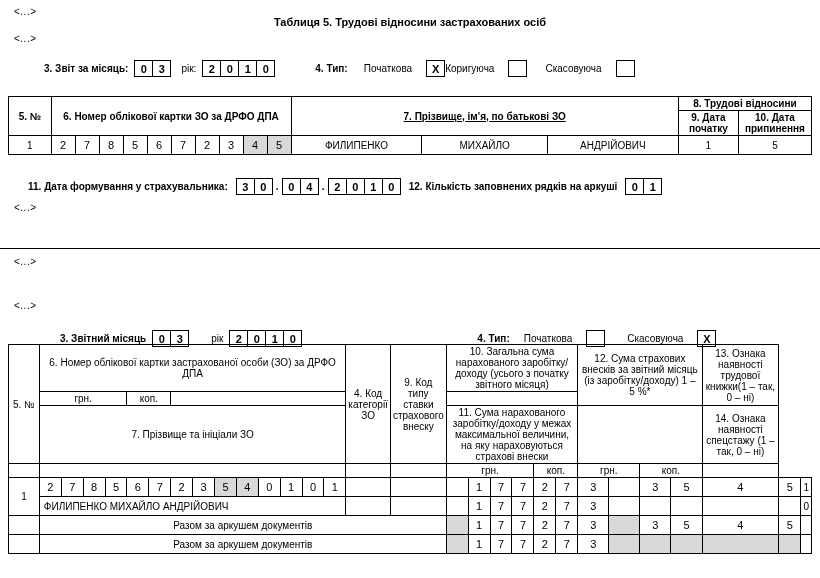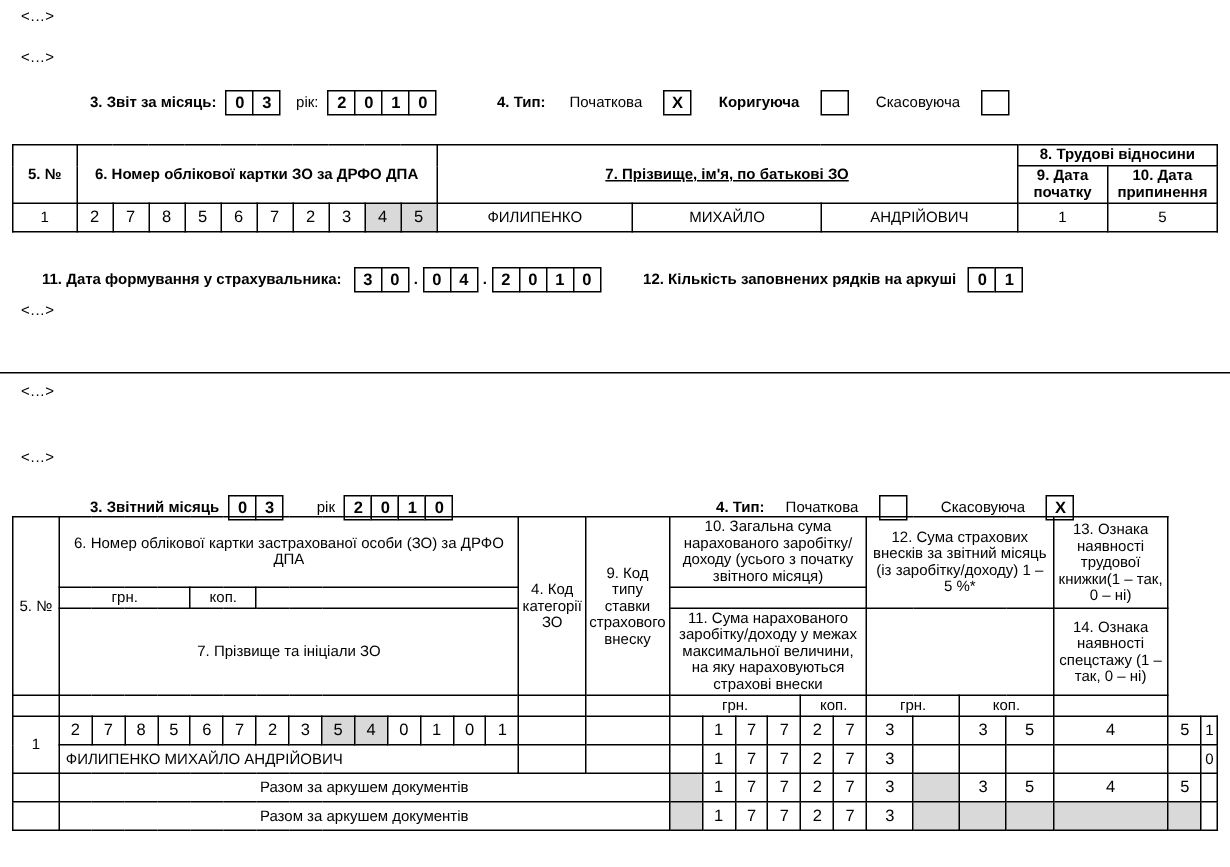--- a/index.html
+++ b/index.html
@@ -88,40 +88,41 @@
   }
   .abs { position: absolute; }
 </style>
 </head>
 <body>
 
 <div class="page">
 
   <div class="abs ellipsis" style="left:14px; top:6px;">&lt;...&gt;</div>
 
+  <div class="abs tbl-title" style="left:0; top:16px; width:820px;">Таблиця 5. Трудові відносини застрахованих осіб</div>
 
   <div class="abs ellipsis" style="left:14px; top:33px;">&lt;...&gt;</div>
 
-  <div class="abs row-line" style="left:60px; top:60px;">
+  <div class="abs row-line" style="left:44px; top:60px;">
     <span class="lbl bold">3. Звіт за місяць:</span>
     <span class="boxgroup" style="margin-left:6px;">
       <span class="box big">0</span>
       <span class="box big">3</span>
     </span>
     <span class="lbl" style="margin-left:10px;">рік:</span>
     <span class="boxgroup" style="margin-left:6px;">
       <span class="box big">2</span>
       <span class="box big">0</span>
       <span class="box big">1</span>
       <span class="box big">0</span>
     </span>
     <span class="lbl bold" style="margin-left:40px;">4. Тип:</span>
     <span class="lbl" style="margin-left:16px;">Початкова</span>
     <span class="box big" style="margin-left:14px;">X</span>
-    <span class="lbl" style="margin-left:18px;font-weight:bold;">Коригуюча</span>
+    <span class="lbl" style="">Коригуюча</span>
     <span class="box big" style="margin-left:14px;"></span>
     <span class="lbl" style="margin-left:18px;">Скасовуюча</span>
     <span class="box big" style="margin-left:14px;"></span>
   </div>
 
   <table class="grid abs" style="left:8px; top:96px; width:804px;">
     <tbody>
         <tr>
       <th rowspan="2" style="width:34px;">5. №</th>
       <th rowspan="2" colspan="10" style="width:215px;">6. Номер облікової картки ЗО за ДРФО ДПА</th>
@@ -164,21 +165,21 @@
       <span class="box big">0</span>
       <span class="box big">4</span>
     </span>
     <span class="dot">.</span>
     <span class="boxgroup">
       <span class="box big">2</span>
       <span class="box big">0</span>
       <span class="box big">1</span>
       <span class="box big">0</span>
     </span>
-    <span class="lbl bold" style="margin-left:28px;">12. Кількість заповнених рядків на аркуші</span>
+    <span class="lbl bold" style="margin-left:8px;">12. Кількість заповнених рядків на аркуші</span>
     <span class="boxgroup" style="margin-left:8px;">
       <span class="box big">0</span>
       <span class="box big">1</span>
     </span>
   </div>
 
   <div class="abs ellipsis" style="left:14px; top:202px;">&lt;...&gt;</div>
 
   <hr class="hr abs" style="left:0; top:248px; width:820px;">
   <div class="abs ellipsis" style="left:14px; top:256px;">&lt;...&gt;</div>

